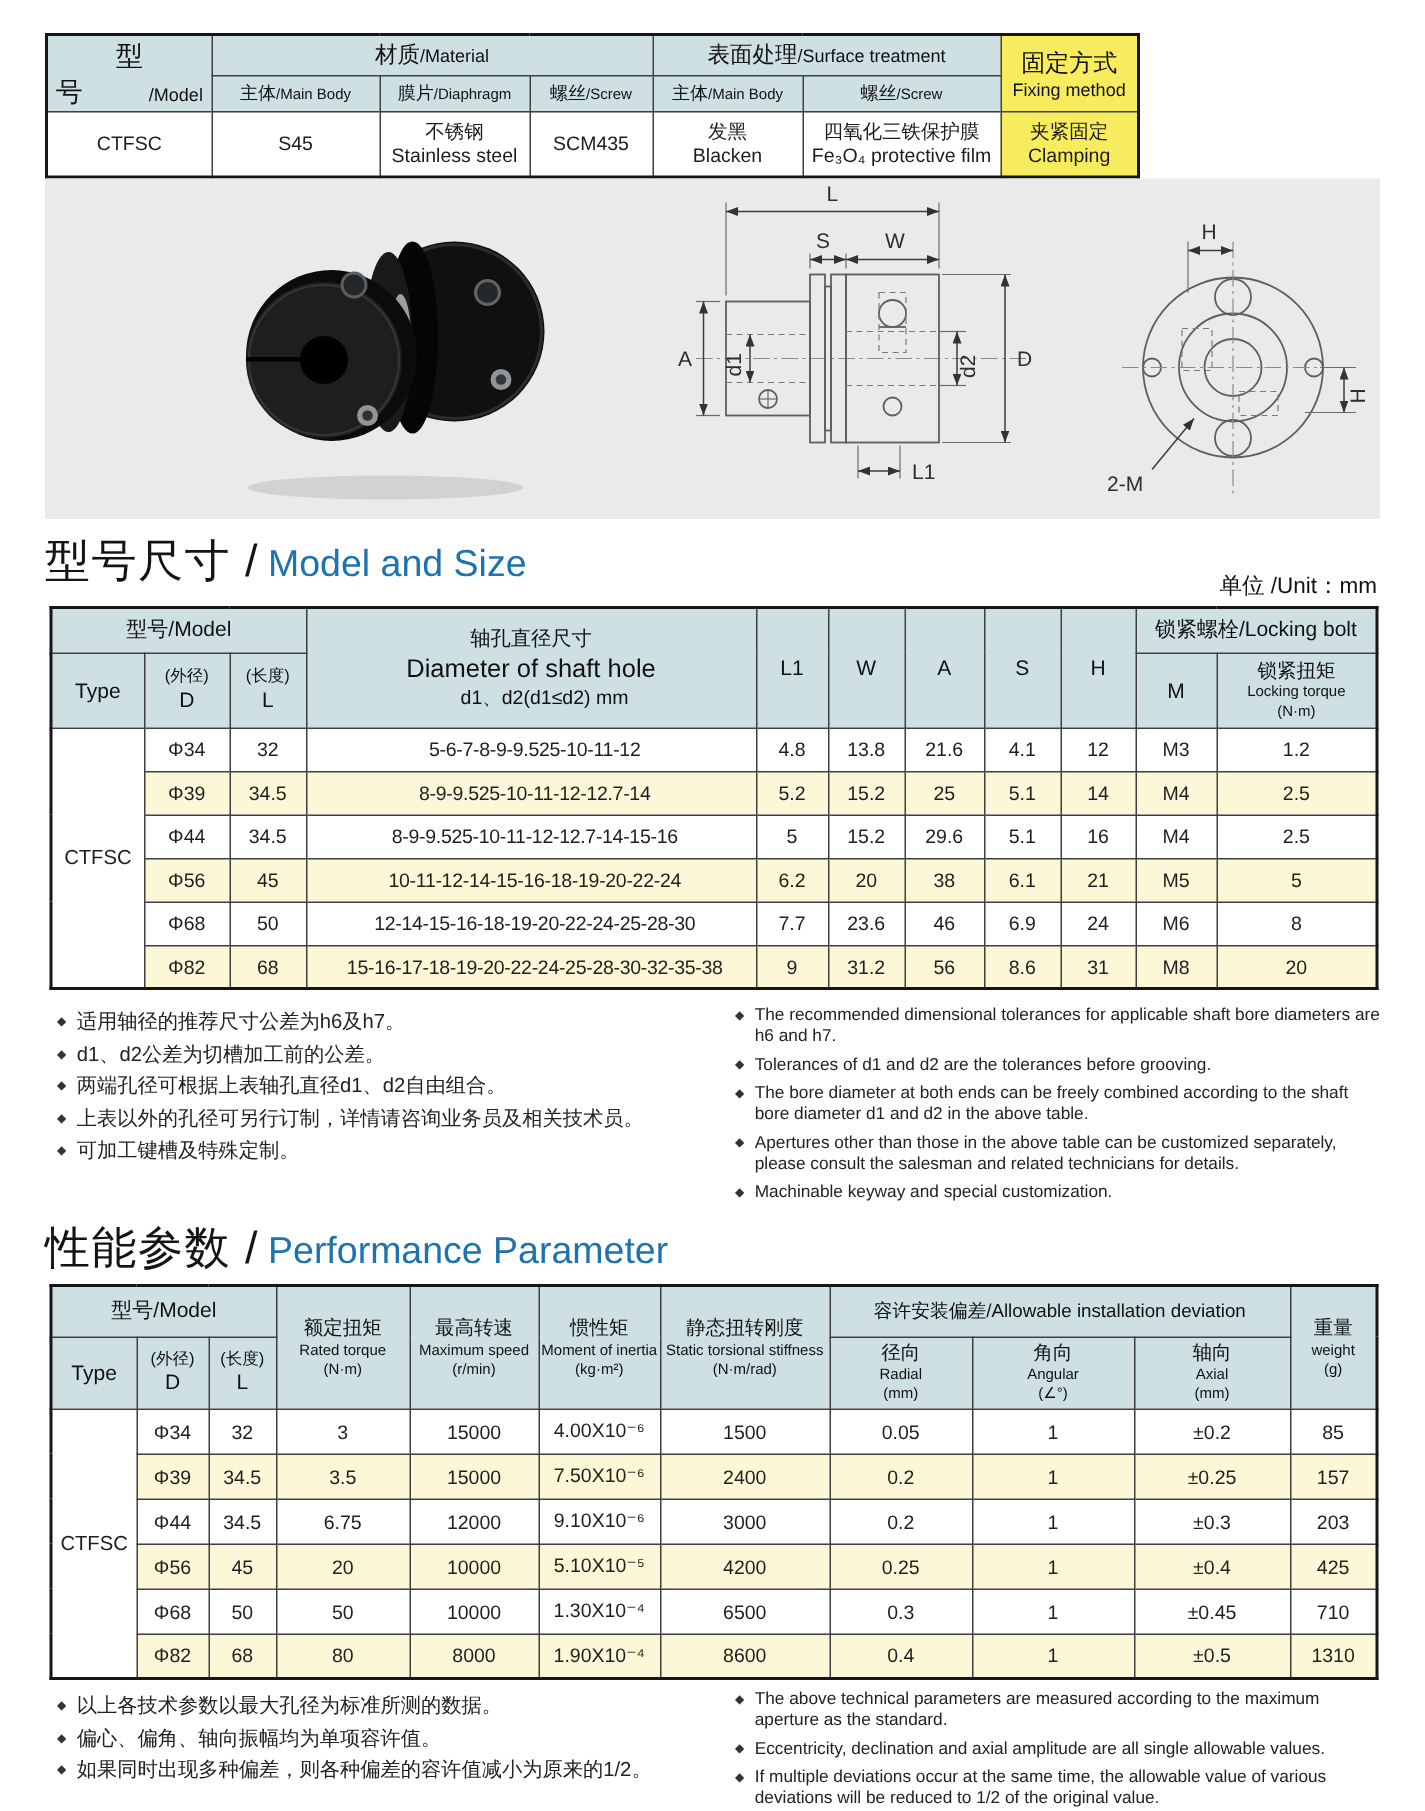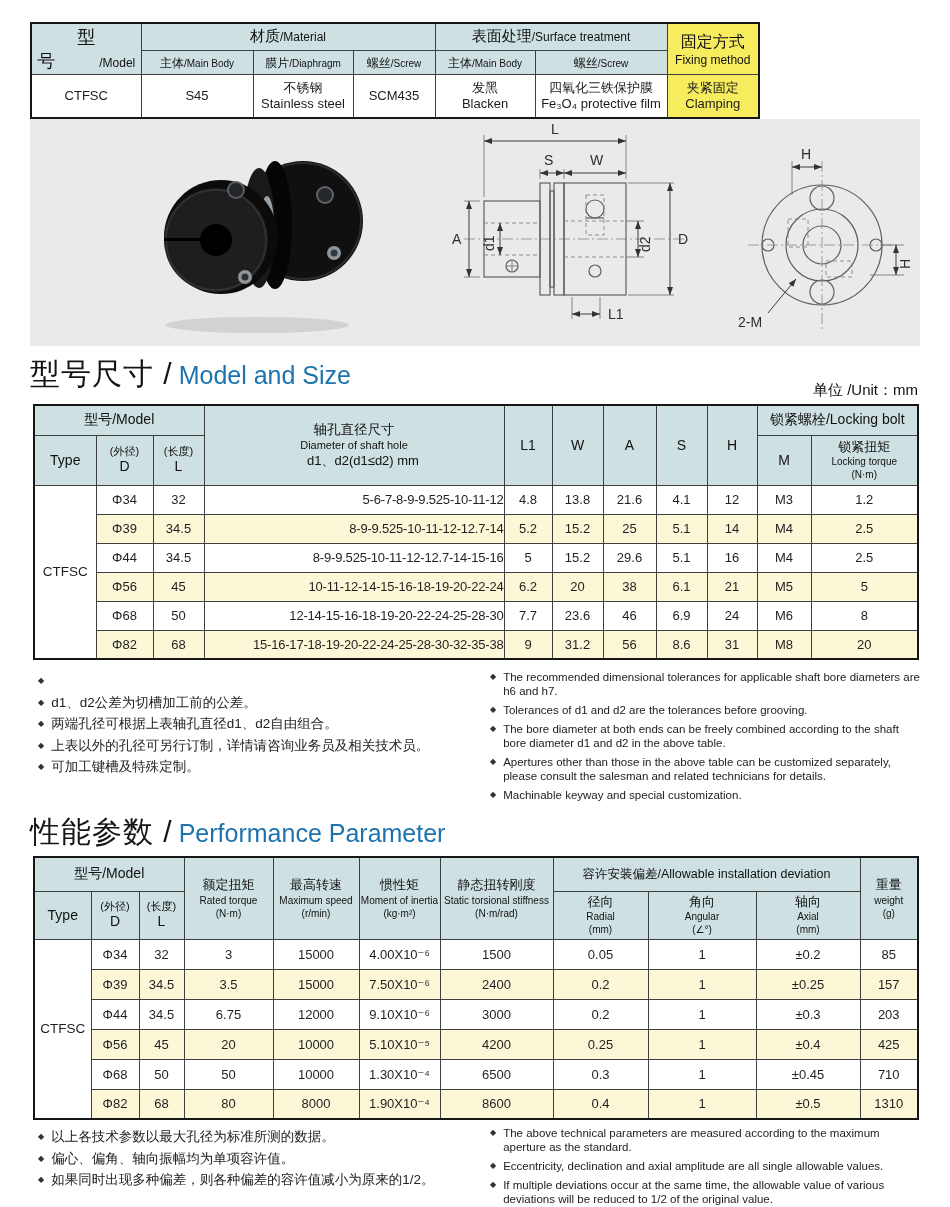--- a/index.html
+++ b/index.html
@@ -40,24 +40,24 @@
 
   
   .data-table { position: absolute; border-collapse: collapse; table-layout: fixed; border: 2px solid #161616; background: #fff; }
   .data-table th, .data-table td { border: 1px solid #3f3f3f; text-align: center; vertical-align: middle; padding: 0; }
   .data-table thead th { background: #cfe0e3; font-weight: normal; color: #111; font-size: 14px; }
   .data-table tbody td { font-size: 13px; color: #1f1f1f; }
   .data-table tbody tr:nth-child(even) td { background: #fcf8d7; }
   .data-table tbody td.type-cell { background: #fff; font-size: 13.5px; }
   .h-stack span { display: block; line-height: 1.3; }
   .h-zh { font-size: 13px; } .h-en { font-size: 10px; } .h-unit { font-size: 10px; text-align: center; }
-  .sh-zh { font-size: 13.5px; } .sh-en { font-size: 11px; } .sh-unit { font-size: 13px; margin-left: 18px; }
+  .sh-zh { font-size: 13.5px; } .sh-en { font-size: 17px; } .sh-unit { font-size: 13px; margin-left: 18px; }
   .small-par { font-size: 11px; display: block; line-height: 1.2; }
   .big-let { font-size: 14px; display: block; line-height: 1.2; }
-  td.left { text-align: right; padding-left: 5px; font-size: 12.5px; letter-spacing: -0.2px; }
+  td.left { text-align: center; padding-left: 5px; font-size: 12.5px; letter-spacing: -0.2px; }
   #size-table thead tr:nth-child(1) { height: 30px; }
   #size-table thead tr:nth-child(2) { height: 50px; }
   #size-table tbody tr { height: 29px; }
   #perf-table thead tr:nth-child(1) { height: 34px; }
   #perf-table thead tr:nth-child(2) { height: 48px; }
   #perf-table tbody tr { height: 30px; }
 
   
   .notes { position: absolute; display: flex; }
   .notes ul { list-style: none; }
@@ -371,20 +371,21 @@
           <td>M8</td>
           <td>20</td>
         </tr>
       </tbody>
   </table>
 
   <div class="notes" style="left:36px; top:670px; width:884px;">
     <ul class="notes-zh">
         <li>
           <span class="bullet">◆</span>
+          <span>适用轴径的推荐尺寸公差为h6及h7。</span>
         </li>
         <li>
           <span class="bullet">◆</span>
           <span>d1、d2公差为切槽加工前的公差。</span>
         </li>
         <li>
           <span class="bullet">◆</span>
           <span>两端孔径可根据上表轴孔直径d1、d2自由组合。</span>
         </li>
         <li>

